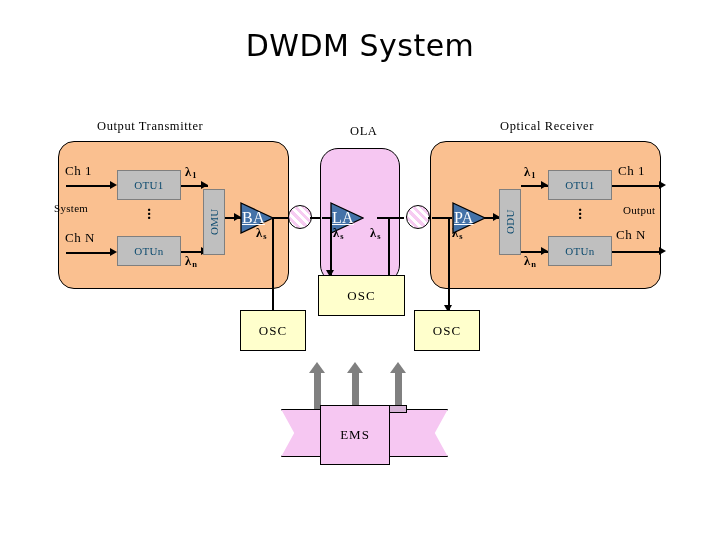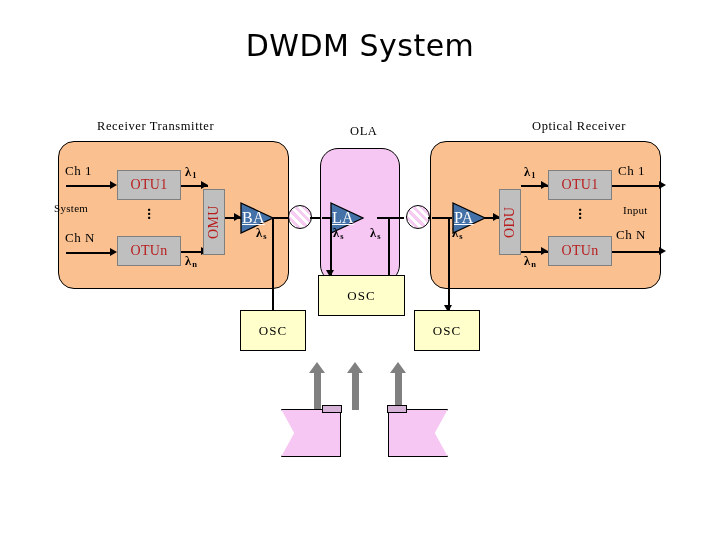--- a/index.html
+++ b/index.html
@@ -59,22 +59,22 @@
 
   
   .gbox {
     box-sizing: border-box;
     background: #bfbfbf;
     border: 1.1px solid #7f7f7f;
     display: flex;
     align-items: center;
     justify-content: center;
     font-family: "Liberation Serif", serif;
-    font-size: 14px;
-    color: #b91c1c;
+    font-size: 11px;
+    color: #0c4a6e;
     letter-spacing: 0.3px;
   }
   .gbox-vert {
     writing-mode: vertical-rl;
     text-orientation: mixed;
   }
 
   
   .osc {
     box-sizing: border-box;
@@ -215,23 +215,23 @@
     border-right: 8px solid transparent;
   }
 </style>
 </head>
 <body>
 
 <div id="stage">
 
   <div class="abs title">DWDM System</div>
 
-  <div class="abs caption" style="left:97px; top:119px;">Receiver  Transmitter</div>
+  <div class="abs caption" style="left:97px; top:119px;">Output  Transmitter</div>
   <div class="abs caption" style="left:350px; top:124px;">OLA</div>
-  <div class="abs caption" style="left:500px; top:119px;margin-left:32px;">Optical  Receiver</div>
+  <div class="abs caption" style="left:500px; top:119px;">Optical  Receiver</div>
 
   <div class="abs panel panel-tx" style="left:58px; top:141px; width:231px; height:148px;"></div>
 
   <div class="abs chtext" style="left:65px; top:163px;">Ch 1</div>
   <div class="abs hline" style="left:66px; top:185px; width:45px;"></div>
   <div class="abs arrowhead-r" style="left:110px; top:181px;"></div>
 
   <div class="abs iotext" style="left:54px; top:202px;">System</div>
 
   <div class="abs chtext" style="left:65px; top:230px;">Ch N</div>
@@ -354,21 +354,21 @@
   <div class="abs vdots" style="left:571px; top:204px; width:18px;">
     <span>.</span>
       <span>.</span>
       <span>.</span>
   </div>
 
   <div class="abs chtext" style="left:618px; top:163px;">Ch 1</div>
   <div class="abs hline" style="left:612px; top:185px; width:48px;"></div>
   <div class="abs arrowhead-r" style="left:659px; top:181px;"></div>
 
-  <div class="abs iotext" style="left:623px; top:204px;">Input</div>
+  <div class="abs iotext" style="left:623px; top:204px;">Output</div>
 
   <div class="abs chtext" style="left:616px; top:227px;">Ch N</div>
   <div class="abs hline" style="left:612px; top:251px; width:48px;"></div>
   <div class="abs arrowhead-r" style="left:659px; top:247px;"></div>
 
   <div class="abs osc" style="left:240px; top:310px; width:66px; height:41px;">OSC</div>
 
   <div class="abs osc" style="left:318px; top:275px; width:87px; height:41px;">OSC</div>
 
   <div class="abs osc" style="left:414px; top:310px; width:66px; height:41px;">OSC</div>
@@ -385,14 +385,15 @@
 
   <div class="abs" style="left:390px; top:362px;">
     <div class="uparrow-head" style="position:absolute; left:0; top:0;"></div>
     <div class="uparrow-shaft" style="position:absolute; left:4.5px; top:10px; height:38px;"></div>
   </div>
 
   <div class="abs ems-left" style="left:281px; top:409px; width:60px; height:48px;"></div>
   <div class="abs ems-right" style="left:388px; top:409px; width:60px; height:48px;"></div>
   <div class="abs ems-fold" style="left:322px; top:405px; width:20px; height:8px;"></div>
   <div class="abs ems-fold" style="left:387px; top:405px; width:20px; height:8px;"></div>
+  <div class="abs ems-center" style="left:320px; top:405px; width:70px; height:60px;">EMS</div>
 
 </div>
 
 </body></html>

